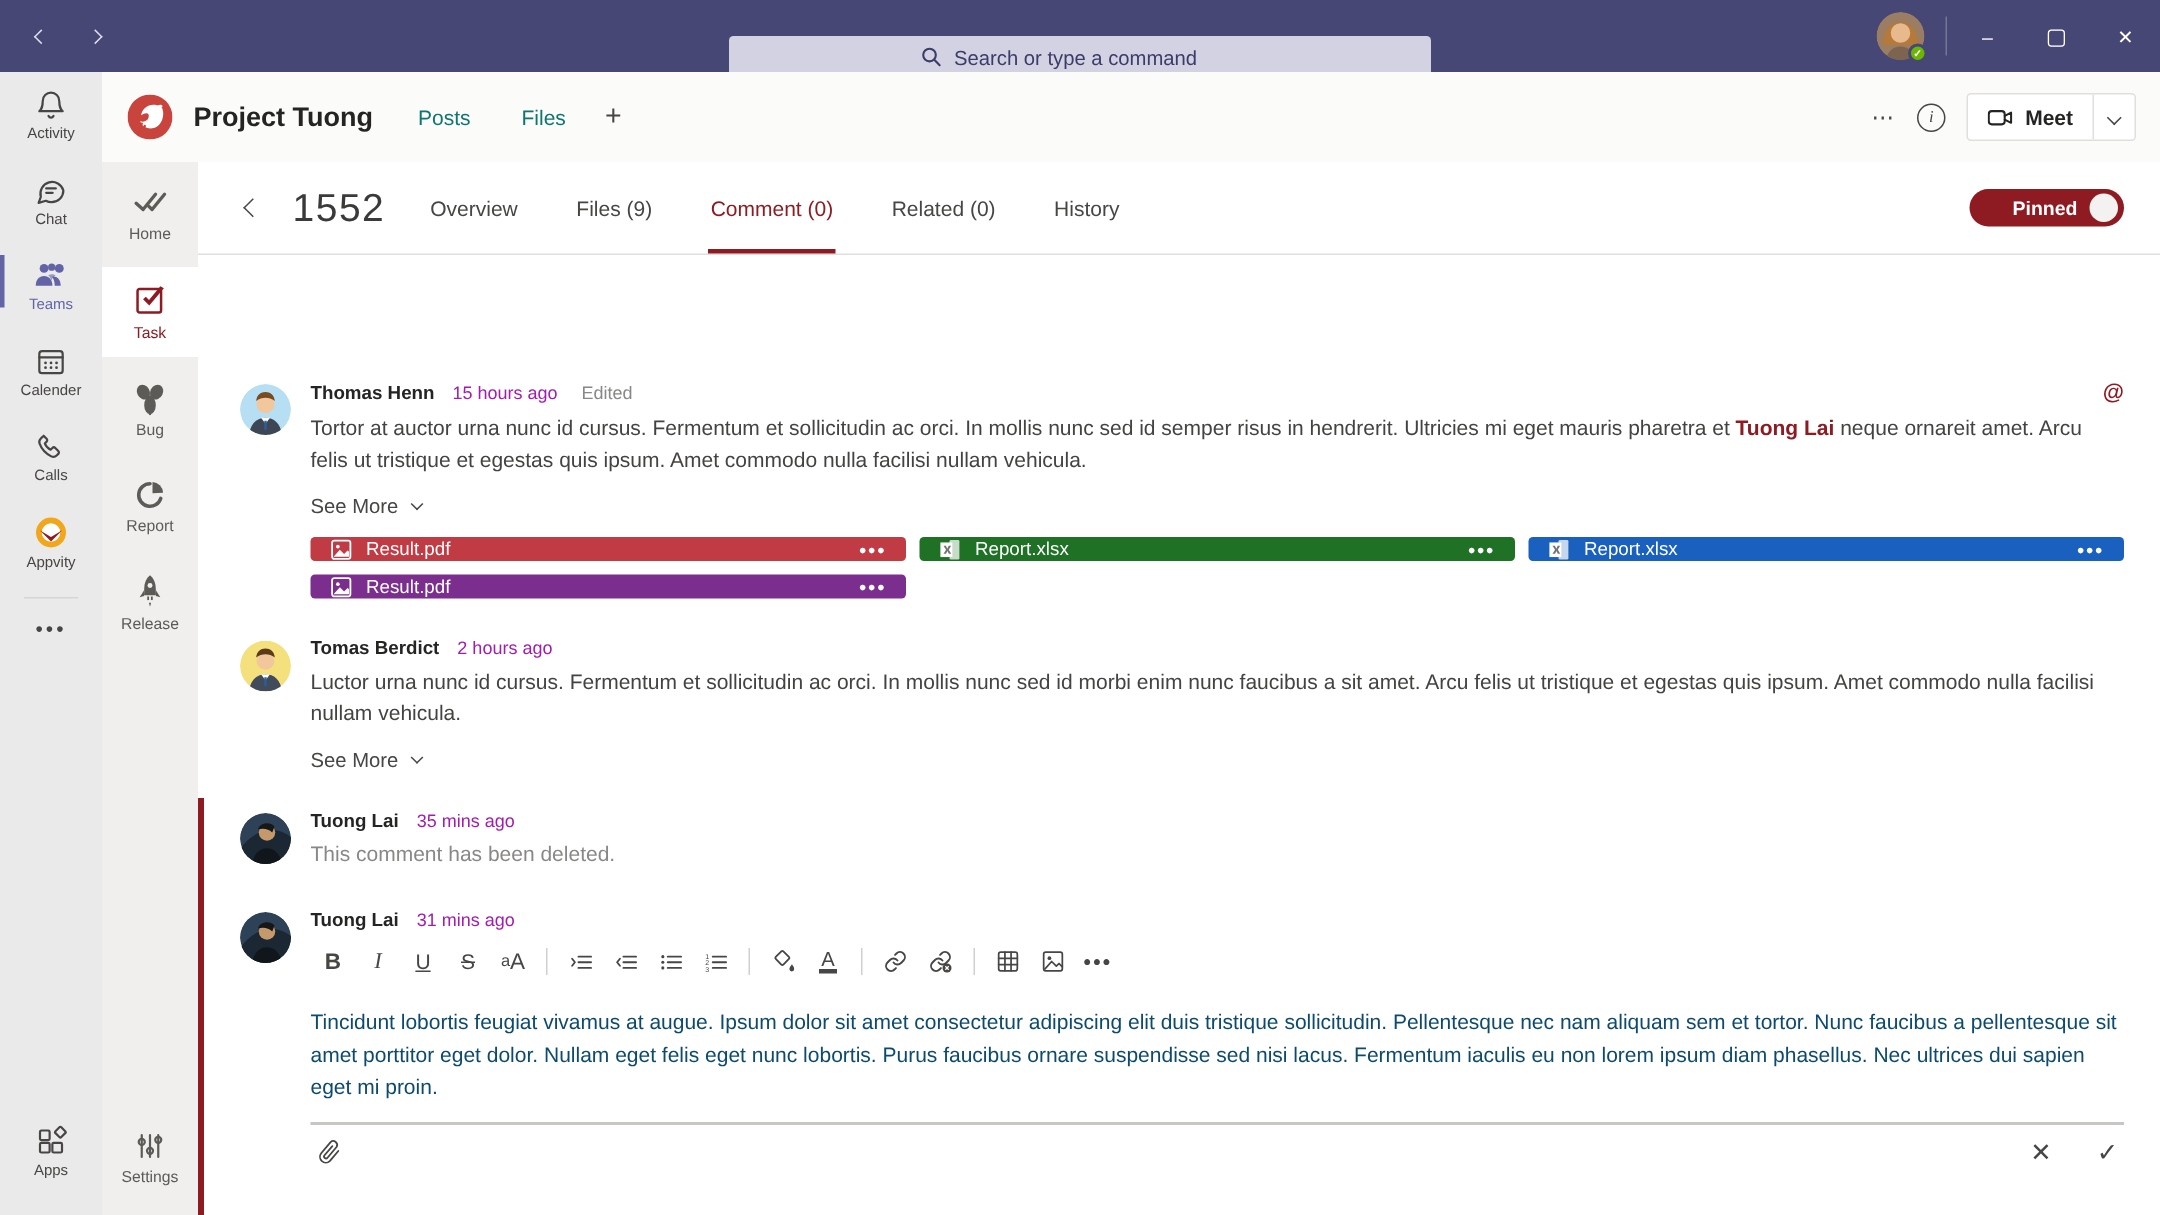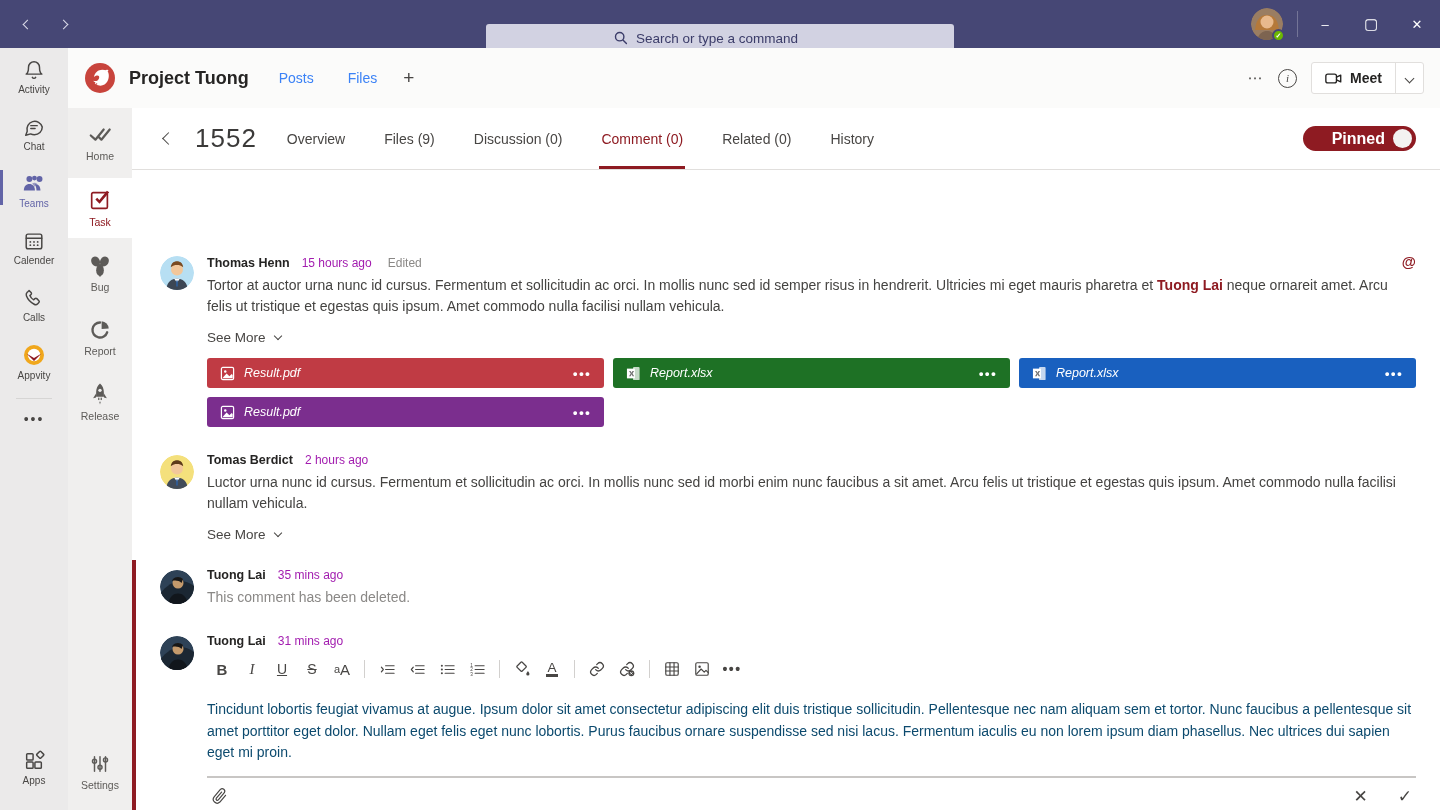--- a/index.html
+++ b/index.html
@@ -35,21 +35,21 @@
   .rail-item.active::before { content:""; position:absolute; left:0; top:8px; bottom:14px; width:3px; background:#6264a7; }
   .rail-divider { height:1px; background:#d6d5d4; margin:8px 16px 0 16px; }
   .rail-more { height:40px; display:flex; align-items:center; justify-content:center; color:#484644; font-size:14px; letter-spacing:2px; cursor:pointer; }
   .rail-bottom { margin-top:auto; margin-bottom:14px; }
 
   
   .team-header { position:absolute; left:68px; top:48px; right:0; height:60px; background:#fbfbfa; display:flex; align-items:center; }
   .team-logo { width:30px; height:30px; margin-left:17px; flex:0 0 auto; }
   .team-name { font-size:18px; font-weight:bold; color:#252423; margin-left:14px; }
   .team-tabs { display:flex; align-items:center; margin-left:30px; gap:34px; height:100%; }
-  .team-tab { position:relative; font-size:14px; color:#3b82f6; height:100%; display:flex; align-items:center; cursor:pointer; }
+  .team-tab { position:relative; font-size:14px; color:#0f766e; height:100%; display:flex; align-items:center; cursor:pointer; }
   .team-tab.active { color:#6264a7; font-weight:bold; }
   .team-tab.active::after { content:""; position:absolute; left:0; right:0; bottom:11px; height:2.5px; background:#6264a7; border-radius:2px; }
   .add-tab { font-size:19px; color:#484644; margin-left:26px; cursor:pointer; font-weight:400; }
   .th-right { margin-left:auto; display:flex; align-items:center; margin-right:16px; gap:14px; }
   .th-dots { color:#484644; font-size:15px; letter-spacing:1.5px; cursor:pointer; }
   .info-circ { width:19px; height:19px; border-radius:50%; border:1.4px solid #484644; color:#484644; font-size:11px; display:flex; align-items:center; justify-content:center; cursor:pointer; font-family:"Liberation Serif",serif; font-style:italic; }
   .meet-btn { display:flex; align-items:stretch; height:32px; border:1px solid #e1dfdd; border-radius:3px; background:#fff; overflow:hidden; }
   .meet-main { display:flex; align-items:center; gap:8px; padding:0 13px; font-size:14px; font-weight:bold; color:#252423; cursor:pointer; }
   .meet-caret { width:28px; display:flex; align-items:center; justify-content:center; border-left:1px solid #e1dfdd; color:#484644; cursor:pointer; }
 
@@ -65,42 +65,42 @@
   .main { position:absolute; left:132px; top:108px; right:0; bottom:0; background:#fff; overflow:hidden; }
   .task-bar { height:62px; border-bottom:1px solid #e1dfdd; display:flex; align-items:center; padding:0 24px 0 28px;text-align:center; }
   .back-btn { color:#484644; cursor:pointer; display:flex; align-items:center; padding:4px; }
   .back-btn .chev { width:9px; height:9px; }
   .task-id { font-size:26px; color:#3b3a39; margin-left:18px; letter-spacing:1px; }
   .task-tabs { display:flex; margin-left:30px; gap:39px; height:100%; }
   .task-tab { position:relative; display:flex; align-items:center; font-size:14px; color:#484644; cursor:pointer; }
   .task-tab.active { color:#8e1b22; }
   .task-tab.active::after { content:""; position:absolute; left:-2px; right:-2px; bottom:0; height:3px; background:#8e1b22; }
   .pinned-toggle { margin-left:auto; height:25px; background:#8e1b22; border-radius:13px; display:flex; align-items:center; padding:0 4px 0 13px; cursor:pointer; }
-  .pinned-toggle .pt-label { color:#fff; font-size:16px; font-weight:bold; margin-right:8px;padding-left:16px; }
+  .pinned-toggle .pt-label { color:#fff; font-size:13px; font-weight:bold; margin-right:8px;padding-left:16px; }
   .pinned-toggle .knob { width:19px; height:19px; border-radius:50%; background:#f3f2f1; }
 
   .content { position:relative; height:calc(100% - 63px); padding:84px 24px 0 28px; }
 
   .comment { display:flex; margin-bottom:26px; }
   .avatar { width:34px; height:34px; border-radius:50%; margin-right:13px; flex:0 0 auto; margin-top:2px; overflow:hidden; }
   .avatar svg { display:block; }
   .c-body { flex:1; min-width:0; }
   .c-head { display:flex; align-items:baseline; }
   .author { font-size:12.5px; font-weight:bold; color:#252423; }
   .time { font-size:12px; color:#a21caf; margin-left:12px; }
   .edited { font-size:12px; color:#8a8886; margin-left:16px; }
   .at-icon { margin-left:auto; color:#8e1b22; font-size:14.5px; font-weight:bold; cursor:pointer; }
   .c-text { margin-top:5px; font-size:14px; line-height:21px; color:#444341; }
   .c-text.deleted { color:#8a8886; }
   .mention { color:#8e1b22; font-weight:bold; cursor:pointer; }
   .see-more { margin-top:13px; display:flex; align-items:center; gap:9px; font-size:13.5px; color:#484644; cursor:pointer; width:max-content; }
   .see-more .chev { width:6px; height:6px; border-width:1.4px; margin-top:-3px; }
 
   .chips { display:flex; flex-wrap:wrap; gap:9px; margin-top:13px; }
-  .chip { width:calc((100% - 18px)/3); height:30px; border-radius:3px; display:flex; align-items:center; padding:0 13px; color:#fff; cursor:pointer;font-style:italic; }
+  .chip { width:calc((100% - 18px)/3); height:16px; border-radius:3px; display:flex; align-items:center; padding:0 13px; color:#fff; cursor:pointer; }
   .chip .fname { font-size:12.5px; margin-left:9px; }
   .chip .dots { margin-left:auto; font-size:13px; letter-spacing:1.5px; font-weight:bold; cursor:pointer; }
 
   .unread-group { position:relative; }
   .unread-bar { position:absolute; left:-28px; top:-8px; bottom:-40px; width:4px; background:#8e1b22; }
 
   
   .editor { margin-top:6px; }
   .ed-toolbar { display:flex; align-items:center; height:30px; color:#484644; }
   .ed-btn { min-width:30px; height:28px; display:flex; align-items:center; justify-content:center; cursor:pointer; padding:0 3px; }
@@ -320,21 +320,20 @@
   <div class="main">
 
     <div class="task-bar">
       <div class="back-btn">
           <span class="chev left"></span>
         </div>
       <span class="task-id">1552</span>
       <div class="task-tabs">
         <div class="task-tab">Overview</div>
         <div class="task-tab">Files (9)</div>
-        <div class="task-tab">Discussion (0)</div>
         <div class="task-tab active">Comment (0)</div>
         <div class="task-tab">Related (0)</div>
         <div class="task-tab">History</div>
       </div>
       <div class="pinned-toggle">
         <span class="pt-label">Pinned</span>
         <span class="knob"></span>
       </div>
     </div>
 

